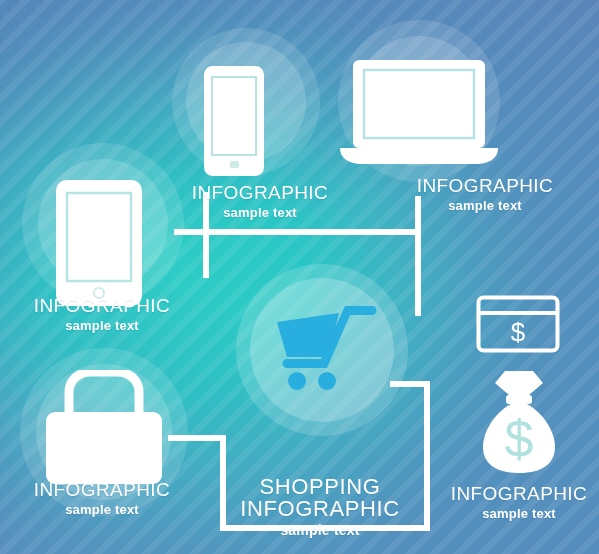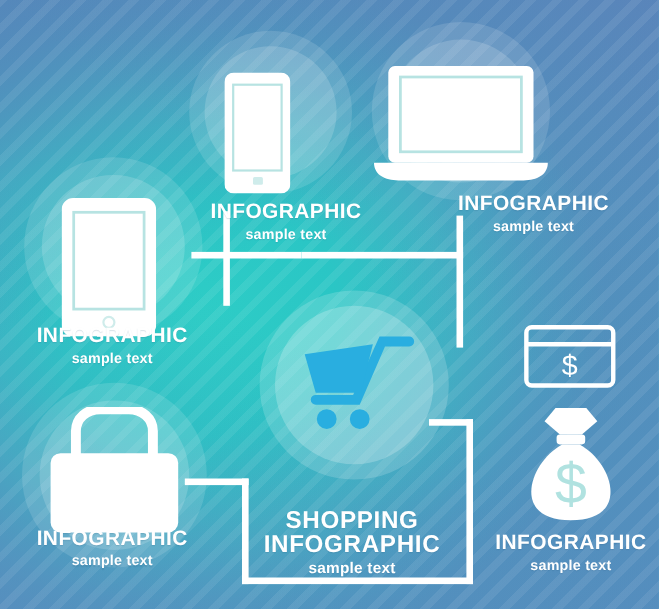--- a/index.html
+++ b/index.html
@@ -93,21 +93,21 @@
     color: #ffffff;
     text-align: center;
     line-height: 1.04;
     text-shadow: 0 1px 1px rgba(40,90,120,0.18);
     white-space: nowrap;
   }
   .label .title {
     display: block;
     font-size: 19px;
     letter-spacing: 0.4px;
-    font-weight: 700;
+    font-weight: 400;
   }
   .label .sub {
     display: block;
     font-size: 13px;
     margin-top: 3px;
     letter-spacing: 0.2px;
     font-weight: 700;
   }
   .label.center .title {
     font-size: 22px;
@@ -237,19 +237,19 @@
   <div class="label" style="left:-8px; top:480px; width:220px;">
     <span class="title">INFOGRAPHIC</span>
     <span class="sub">sample text</span>
   </div>
 
   <div class="label" style="left:409px; top:484px; width:220px;">
     <span class="title">INFOGRAPHIC</span>
     <span class="sub">sample text</span>
   </div>
 
-  <div class="label center" style="left:210px; top:462px; width:220px;">
+  <div class="label center" style="left:210px; top:476px; width:220px;">
     <span class="title">SHOPPING</span>
     <span class="title">INFOGRAPHIC</span>
     <span class="sub">sample text</span>
   </div>
 
 </div>
 
 </body></html>

